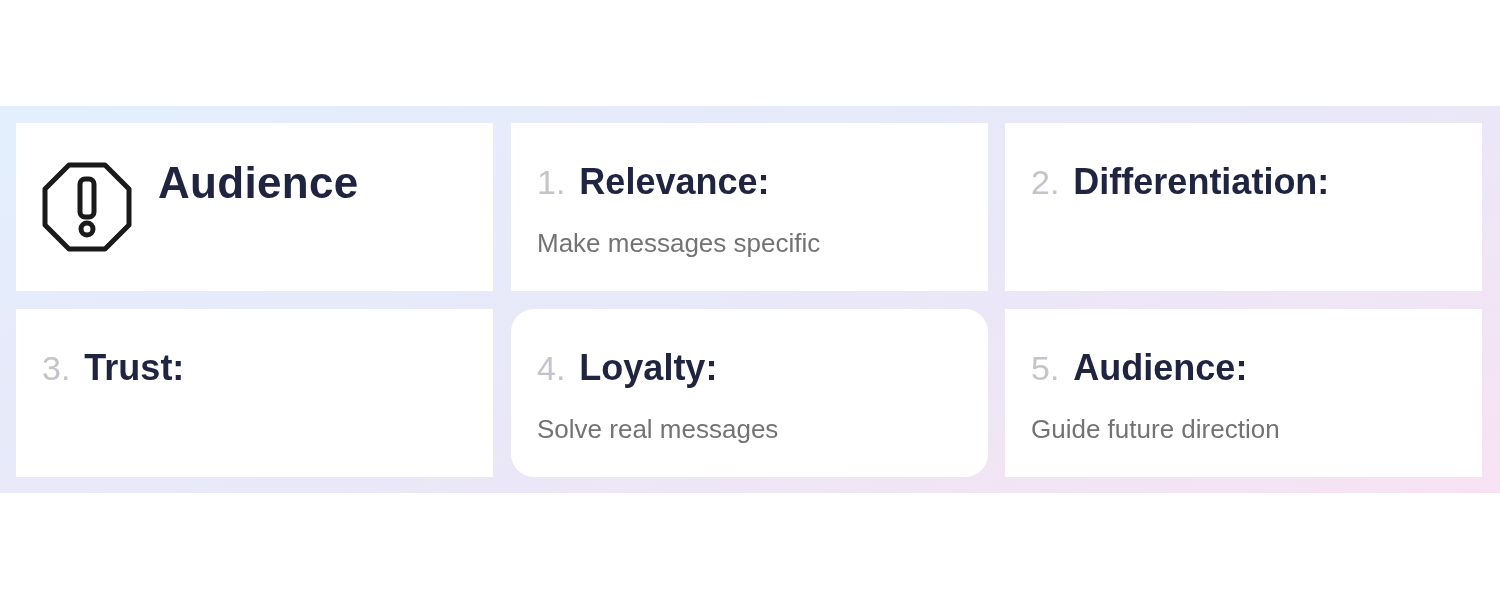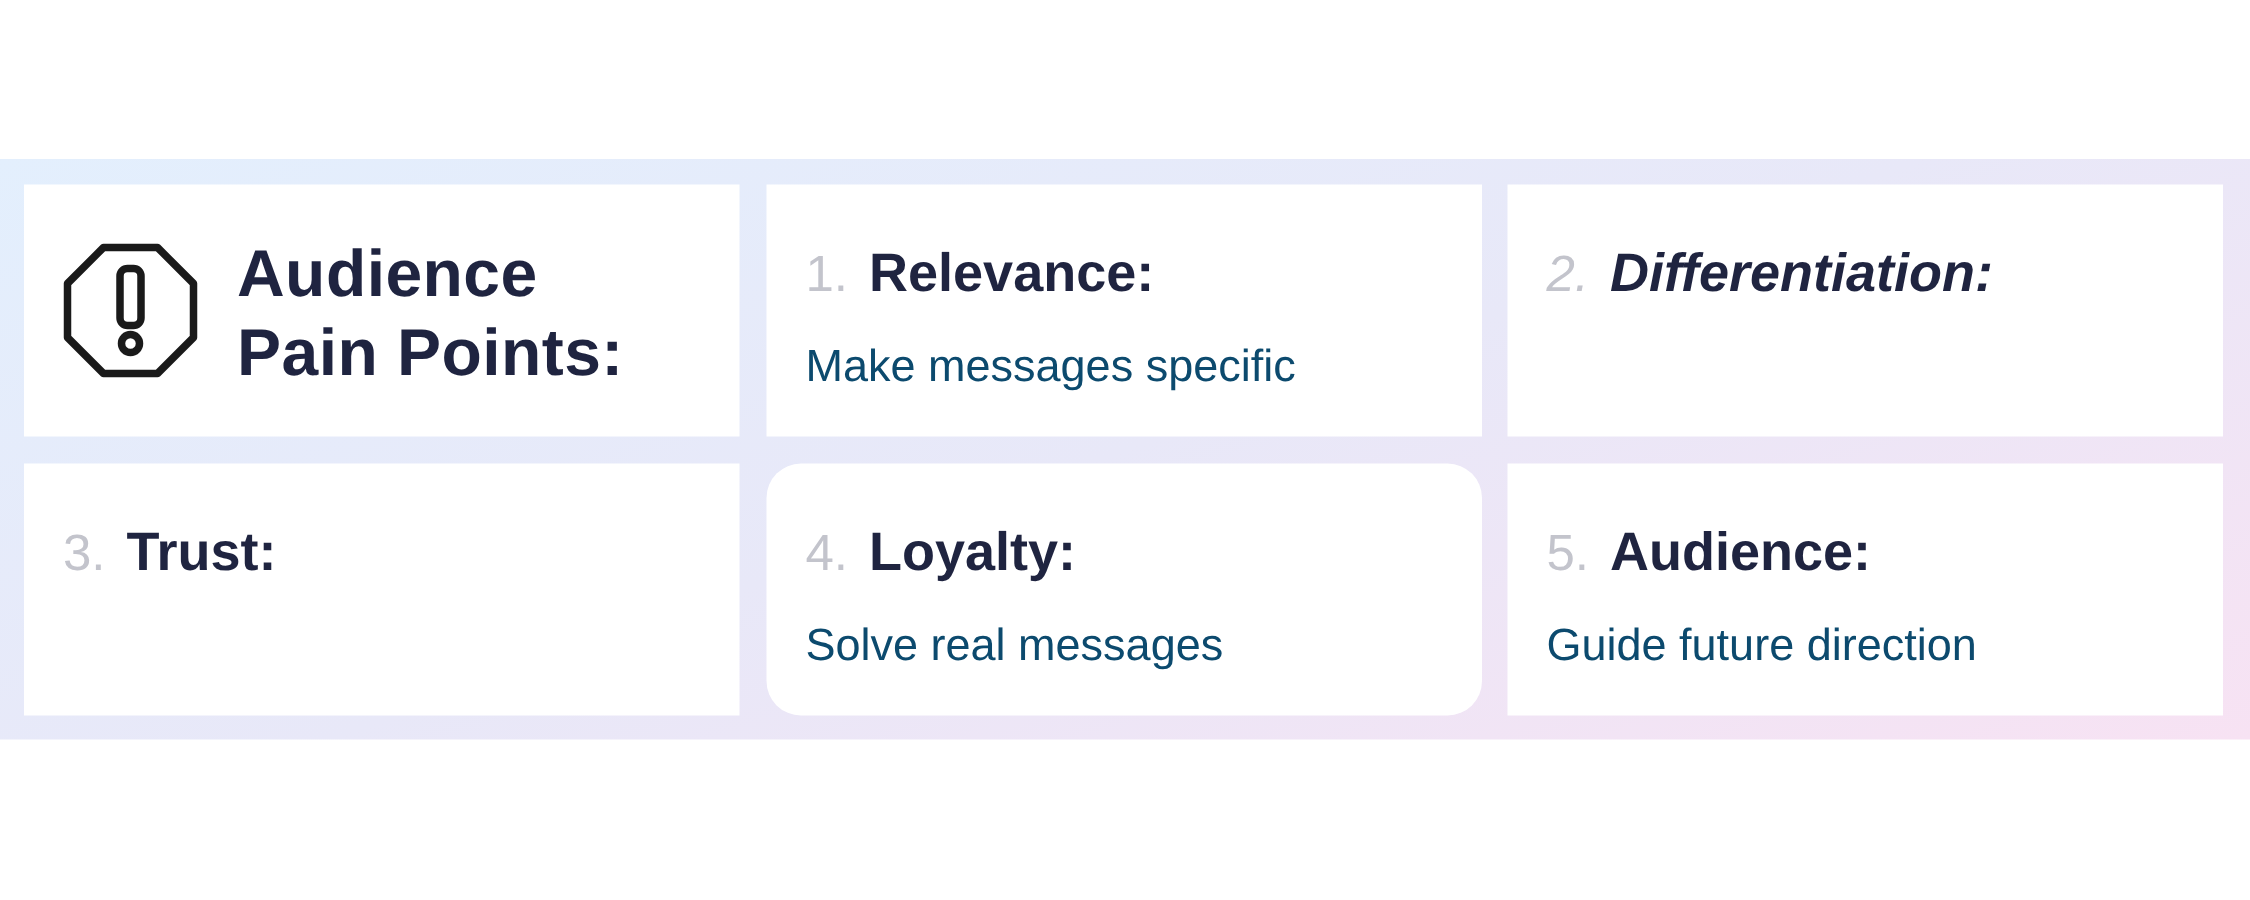--- a/index.html
+++ b/index.html
@@ -9,52 +9,51 @@
   }
   .band {
     position: absolute; left: 0; top: 106px; width: 1500px; height: 387px;
     background: linear-gradient(160deg, #e3effd 0%, #e8e8f8 50%, #f7e2f3 100%);
   }
   .card {
     position: absolute; background: #ffffff; width: 477px; height: 168px; box-sizing: border-box;
   }
   .c1 { left: 16px; top: 123px; }
   .c2 { left: 511px; top: 123px; text-decoration: underline; }
-  .c3 { left: 1005px; top: 123px; font-style: italic; }
+  .c3 { left: 1005px; top: 123px; }
   .c4 { left: 16px; top: 309px; }
   .c5 { left: 511px; top: 309px; border-radius: 23px; }
   .c6 { left: 1005px; top: 309px; }
 
   .title-card { display: flex; align-items: center; }
   .icon-wrap { position: absolute; left: 25px; top: 38px; width: 92px; height: 92px; }
   .title {
     position: absolute; left: 142px; top: 33px;
     font-size: 44px; font-weight: bold; color: #1f2440; line-height: 53px; letter-spacing: 0.3px;
   }
   .item-head { position: absolute; left: 26px; top: 38px; white-space: nowrap; }
   .num { font-size: 34px; color: #c3c4cc; font-weight: normal; margin-right: 14px; }
   .label { font-size: 36px; font-weight: bold; color: #1f2440; }
-  .desc { position: absolute; left: 26px; top: 105px; font-size: 30px; color: #0c4a6e; white-space: nowrap; }
+  .desc { position: absolute; left: 26px; top: 105px; font-size: 26px; color: #737373; white-space: nowrap; }
 </style>
 </head>
 <body>
 
 <div class="band"></div>
 
 <div class="card c1 title-card">
   <div class="icon-wrap">
     <svg width="92" height="92" viewBox="0 0 92 92">
       <polygon points="28,4 64,4 88,28 88,64 64,88 28,88 4,64 4,28" fill="none" stroke="#1a1a1a" stroke-width="5" stroke-linejoin="round"></polygon>
       <rect x="39" y="18" width="14" height="38" rx="5" fill="none" stroke="#1a1a1a" stroke-width="5"></rect>
       <circle cx="46" cy="68" r="6" fill="none" stroke="#1a1a1a" stroke-width="5"></circle>
     </svg>
   </div>
   <div class="title">
     <div>Audience</div>
-    <div>Pain Points:</div>
   </div>
 </div>
 
 <div class="card c2">
   <div class="item-head">
     <span class="num">1.</span><span class="label">Relevance:</span>
   </div>
   <div class="desc">Make messages specific</div>
 </div>
 

